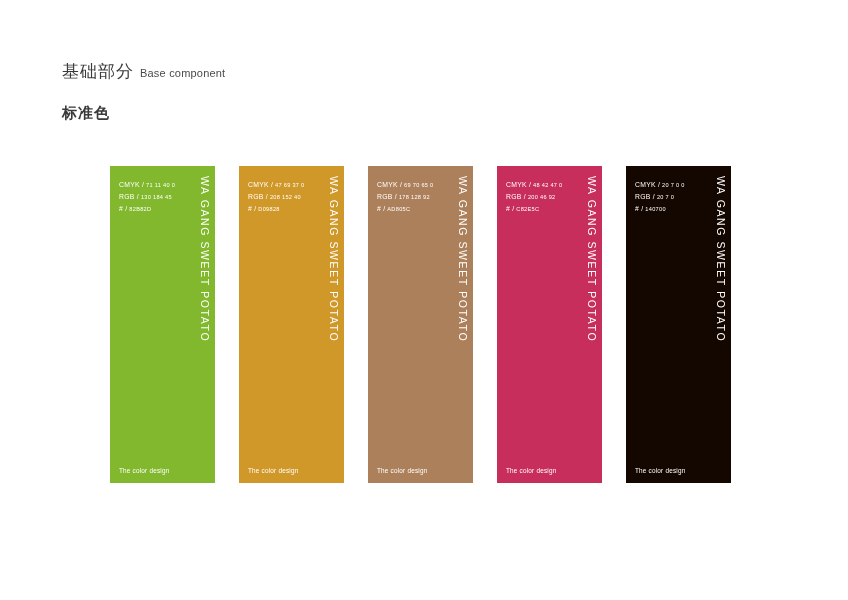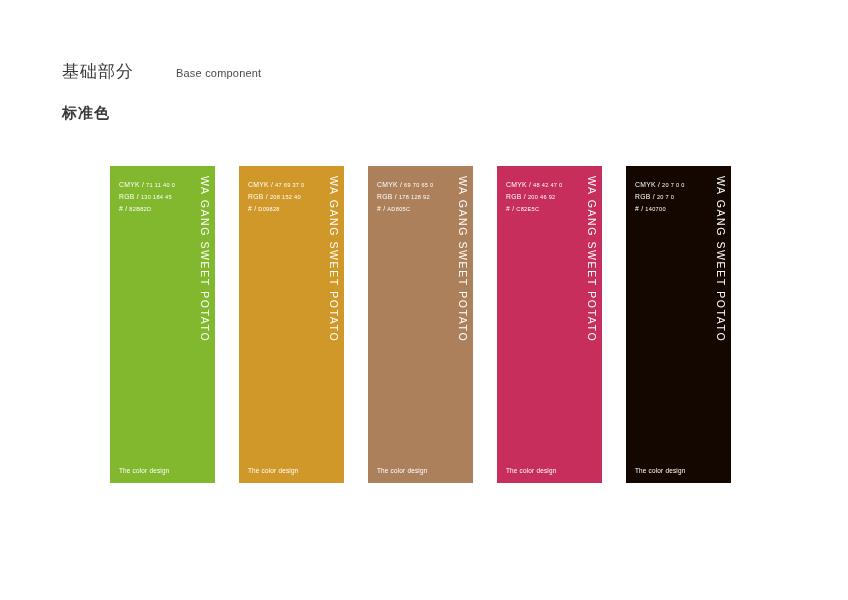--- a/index.html
+++ b/index.html
@@ -22,35 +22,34 @@
 
   
   .header-block {
     position: absolute;
     left: 62px;
     top: 62px;
   }
   .title-row {
     display: flex;
     align-items: baseline;
-    gap: 14px;
+    gap: 6px;
   }
   .title-cn {
     font-size: 17px;
     color: #3a3a3a;
     letter-spacing: 1px;
     font-weight: 400;
     line-height: 1.2;
   }
   .title-en {
     font-size: 11px;
     color: #4a4a4a;
     letter-spacing: 0.2px;
     font-weight: 400;
-    margin-left: 28px;
   }
   .subtitle-cn {
     margin-top: 22px;
     font-size: 15px;
     color: #3a3a3a;
     letter-spacing: 1px;
     font-weight: 700;
   }
 
   

